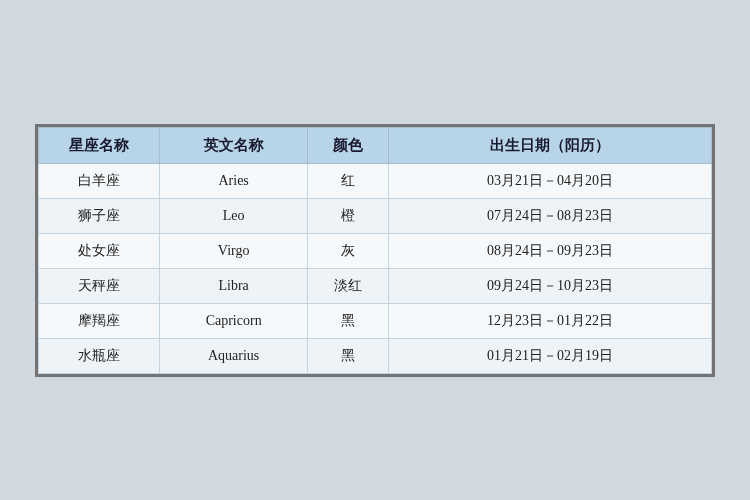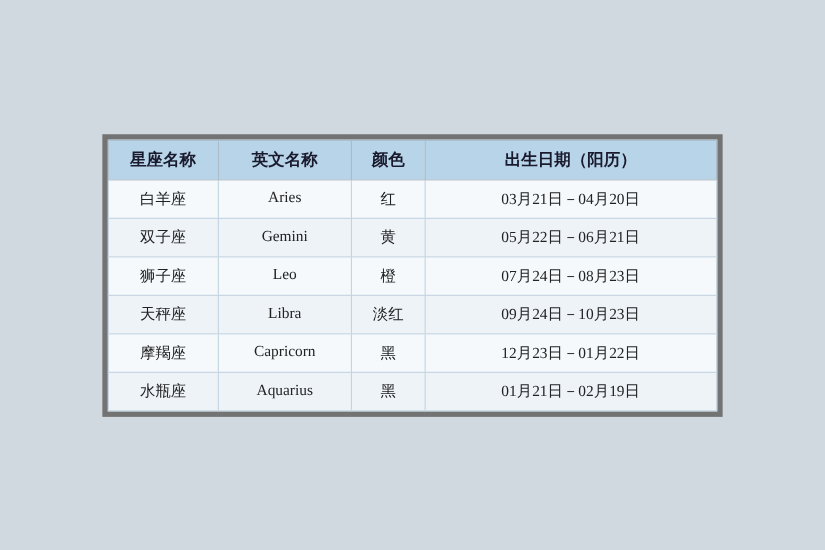--- a/index.html
+++ b/index.html
@@ -13,22 +13,22 @@
       height: 500px;
       background-color: #d0d8e0;
       display: flex;
       align-items: center;
       justify-content: center;
       font-family: "SimSun", "宋体", serif;
     }
 
     .table-container {
       background-color: #f0f4f8;
-      border: 5px solid #737373;
-      width: 564px;
+      border: 3px solid #737373;
+      width: 680px;
     }
 
     table {
       width: 100%;
       border-collapse: collapse;
     }
 
     thead tr th {
       background-color: #b8d4e8;
       border: 1px solid #aabbc8;
@@ -74,30 +74,30 @@
       </tr>
     </thead>
     <tbody id="table-body">
     <tr>
           <td>白羊座</td>
           <td>Aries</td>
           <td>红</td>
           <td>03月21日－04月20日</td>
         </tr>
         <tr>
-          <td>双子座</td>
-          <td>Gemini</td>
-          <td>黄</td>
-          <td>05月22日－06月21日</td>
-        </tr>
-        <tr>
           <td>狮子座</td>
           <td>Leo</td>
           <td>橙</td>
           <td>07月24日－08月23日</td>
+        </tr>
+        <tr>
+          <td>处女座</td>
+          <td>Virgo</td>
+          <td>灰</td>
+          <td>08月24日－09月23日</td>
         </tr>
         <tr>
           <td>天秤座</td>
           <td>Libra</td>
           <td>淡红</td>
           <td>09月24日－10月23日</td>
         </tr>
         <tr>
           <td>摩羯座</td>
           <td>Capricorn</td>

